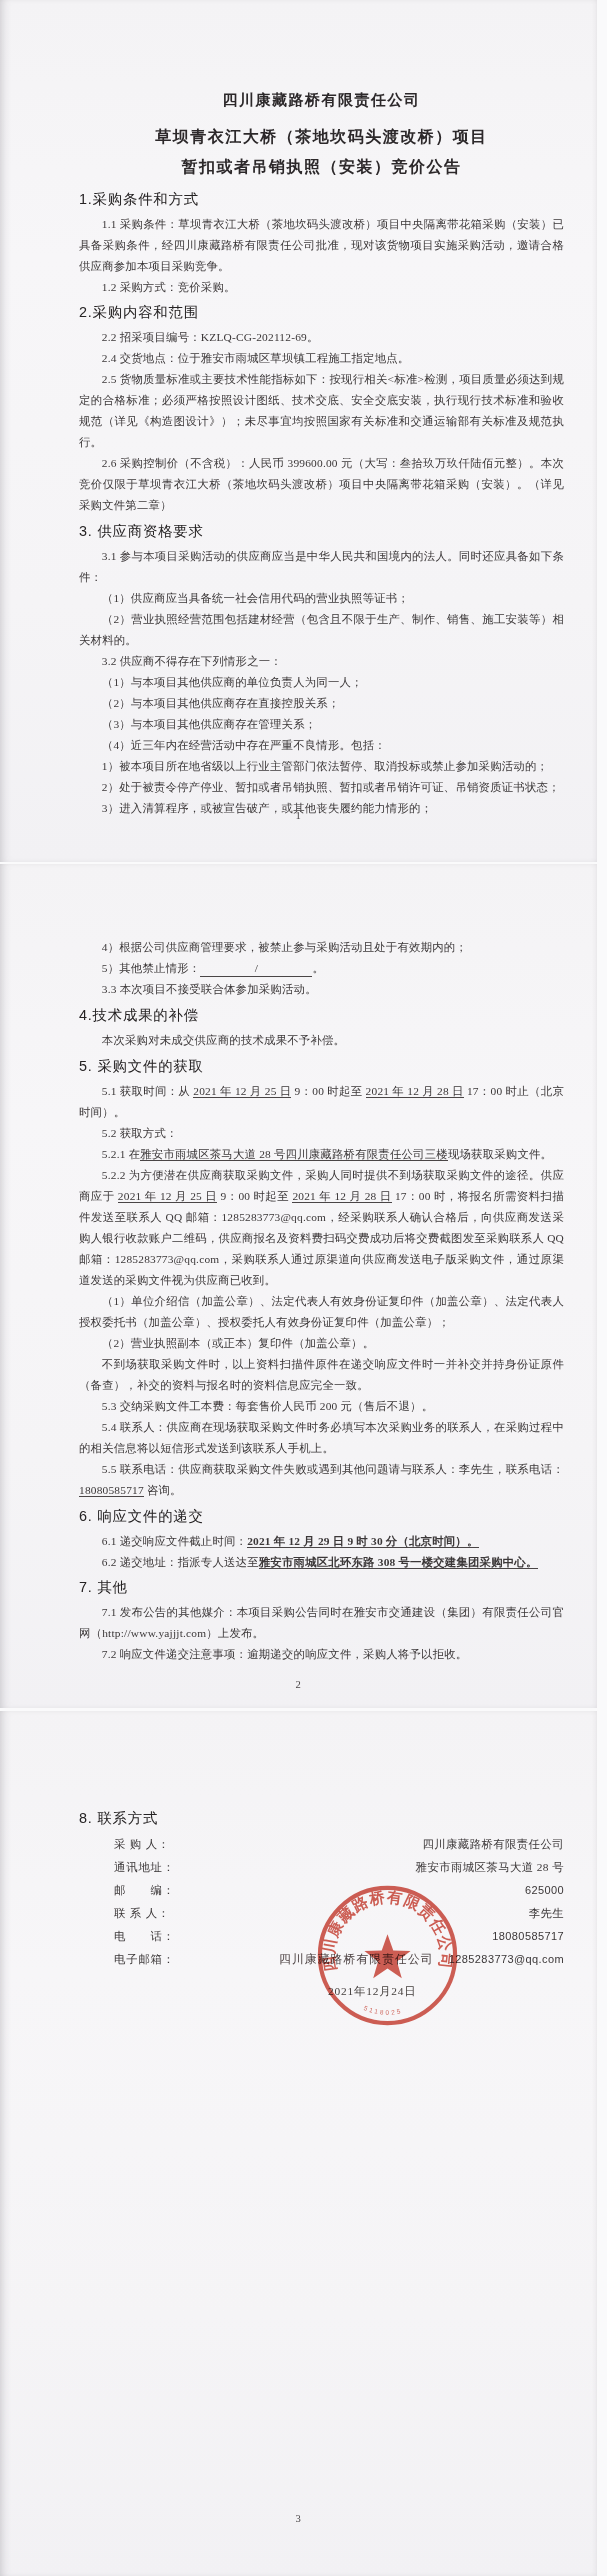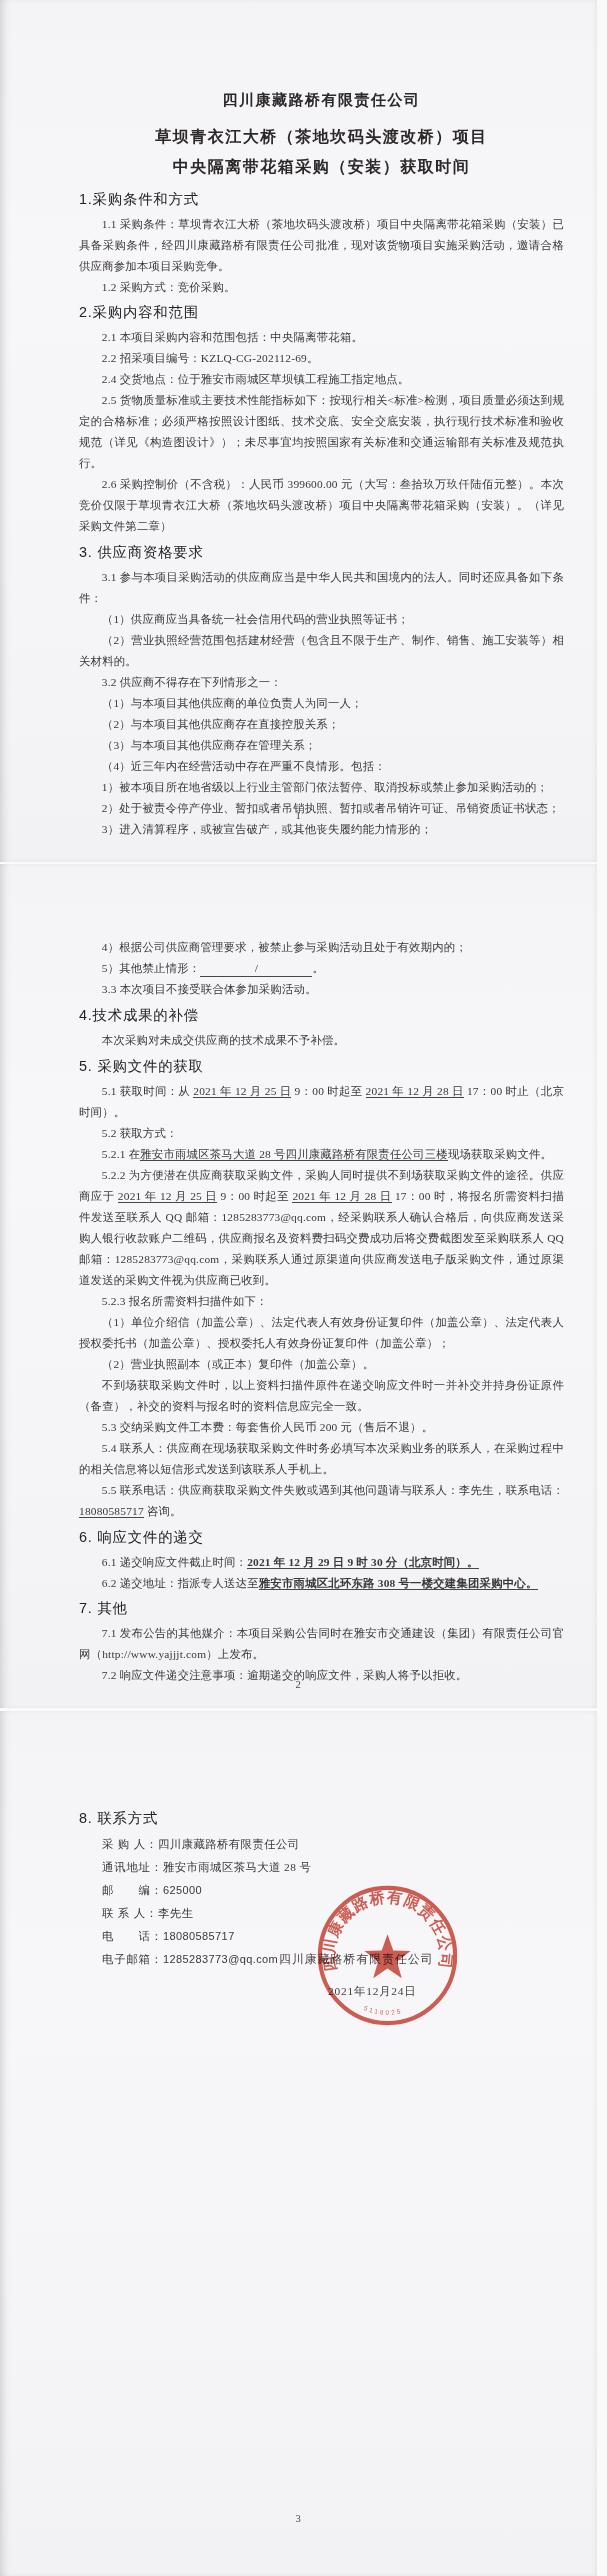--- a/index.html
+++ b/index.html
@@ -47,21 +47,21 @@
   }
   .pageno{
     position:absolute;left:0;width:100%;text-align:center;
     font-size:10.6px;color:#4a4647;letter-spacing:0.8px;
   }
   .page-1 .pageno{bottom:41px;}
   .page-2 .pageno{bottom:18px;}
   .page-3 .pageno{bottom:52px;}
 
   
-  .crow{display:flex;margin-left:23px;font-size:11.4px;line-height:23px;}
+  .crow{display:flex;margin-left:35px;font-size:11.4px;line-height:23px;justify-content:space-between;}
   .clabel{white-space:pre;letter-spacing:0.8px;}
   .cval{letter-spacing:0.4px;}
   .cval.sans{font-family:"Liberation Sans","DejaVu Sans",sans-serif;font-size:11px;}
 
   
   .printed-company{
     position:absolute;left:279px;top:241px;
     font-size:11.8px;letter-spacing:1.1px;color:#4b4041;white-space:nowrap;
   }
   .printed-date{
@@ -75,28 +75,27 @@
 </style>
 </head>
 <body>
 
 <div class="doc">
 
   <section class="page page-1">
     <div class="inner">
       <div class="title t1">四川康藏路桥有限责任公司</div>
       <div class="title t2">草坝青衣江大桥（茶地坎码头渡改桥）项目</div>
-      <div class="title t3">中央隔离带花箱采购（安装）获取时间</div>
+      <div class="title t3">暂扣或者吊销执照（安装）竞价公告</div>
 
       <h2 class="sec">1.采购条件和方式</h2>
       <p class="bp">1.1 采购条件：草坝青衣江大桥（茶地坎码头渡改桥）项目中央隔离带花箱采购（安装）已具备采购条件，经四川康藏路桥有限责任公司批准，现对该货物项目实施采购活动，邀请合格供应商参加本项目采购竞争。</p>
       <p class="bp">1.2 采购方式：竞价采购。</p>
 
       <h2 class="sec">2.采购内容和范围</h2>
-      <p class="bp">2.1 本项目采购内容和范围包括：中央隔离带花箱。</p>
       <p class="bp">2.2 招采项目编号：KZLQ-CG-202112-69。</p>
       <p class="bp">2.4 交货地点：位于雅安市雨城区草坝镇工程施工指定地点。</p>
       <p class="bp">2.5 货物质量标准或主要技术性能指标如下：按现行相关&lt;标准&gt;检测，项目质量必须达到规定的合格标准；必须严格按照设计图纸、技术交底、安全交底安装，执行现行技术标准和验收规范（详见《构造图设计》）；未尽事宜均按照国家有关标准和交通运输部有关标准及规范执行。</p>
       <p class="bp">2.6 采购控制价（不含税）：人民币 399600.00 元（大写：叁拾玖万玖仟陆佰元整）。本次竞价仅限于草坝青衣江大桥（茶地坎码头渡改桥）项目中央隔离带花箱采购（安装）。（详见采购文件第二章）</p>
 
       <h2 class="sec">3. 供应商资格要求</h2>
       <p class="bp">3.1 参与本项目采购活动的供应商应当是中华人民共和国境内的法人。同时还应具备如下条件：</p>
       <p class="bp">（1）供应商应当具备统一社会信用代码的营业执照等证书；</p>
       <p class="bp">（2）营业执照经营范围包括建材经营（包含且不限于生产、制作、销售、施工安装等）相关材料的。</p>
       <p class="bp">3.2 供应商不得存在下列情形之一：</p>
@@ -118,21 +117,20 @@
       <p class="bp">3.3 本次项目不接受联合体参加采购活动。</p>
 
       <h2 class="sec">4.技术成果的补偿</h2>
       <p class="bp">本次采购对未成交供应商的技术成果不予补偿。</p>
 
       <h2 class="sec">5. 采购文件的获取</h2>
       <p class="bp"><span>5.1 获取时间：从 </span><span class="u">2021 年 12 月 25 日</span><span> 9：00 时起至 </span><span class="u">2021 年 12 月 28 日</span><span> 17：00 时止（北京时间）。</span></p>
       <p class="bp">5.2 获取方式：</p>
       <p class="bp"><span>5.2.1 在</span><span class="u">雅安市雨城区茶马大道 28 号四川康藏路桥有限责任公司三楼</span><span>现场获取采购文件。</span></p>
       <p class="bp"><span>5.2.2 为方便潜在供应商获取采购文件，采购人同时提供不到场获取采购文件的途径。供应商应于 </span><span class="u">2021 年 12 月 25 日</span><span> 9：00 时起至 </span><span class="u">2021 年 12 月 28 日</span><span> 17：00 时，将报名所需资料扫描件发送至联系人 QQ 邮箱：1285283773@qq.com，经采购联系人确认合格后，向供应商发送采购人银行收款账户二维码，供应商报名及资料费扫码交费成功后将交费截图发至采购联系人 QQ 邮箱：1285283773@qq.com，采购联系人通过原渠道向供应商发送电子版采购文件，通过原渠道发送的采购文件视为供应商已收到。</span></p>
-      <p class="bp">5.2.3 报名所需资料扫描件如下：</p>
       <p class="bp">（1）单位介绍信（加盖公章）、法定代表人有效身份证复印件（加盖公章）、法定代表人授权委托书（加盖公章）、授权委托人有效身份证复印件（加盖公章）；</p>
       <p class="bp">（2）营业执照副本（或正本）复印件（加盖公章）。</p>
       <p class="bp">不到场获取采购文件时，以上资料扫描件原件在递交响应文件时一并补交并持身份证原件（备查），补交的资料与报名时的资料信息应完全一致。</p>
       <p class="bp">5.3 交纳采购文件工本费：每套售价人民币 200 元（售后不退）。</p>
       <p class="bp">5.4 联系人：供应商在现场获取采购文件时务必填写本次采购业务的联系人，在采购过程中的相关信息将以短信形式发送到该联系人手机上。</p>
       <p class="bp"><span>5.5 联系电话：供应商获取采购文件失败或遇到其他问题请与联系人：李先生，联系电话：</span><span class="u">18080585717</span><span> 咨询。</span></p>
 
       <h2 class="sec">6. 响应文件的递交</h2>
       <p class="bp"><span>6.1 递交响应文件截止时间：</span><span class="u bold">2021 年 12 月 29 日 9 时 30 分（北京时间）。</span></p>
       <p class="bp"><span>6.2 递交地址：指派专人送达至</span><span class="u bold">雅安市雨城区北环东路 308 号一楼交建集团采购中心。</span></p>

